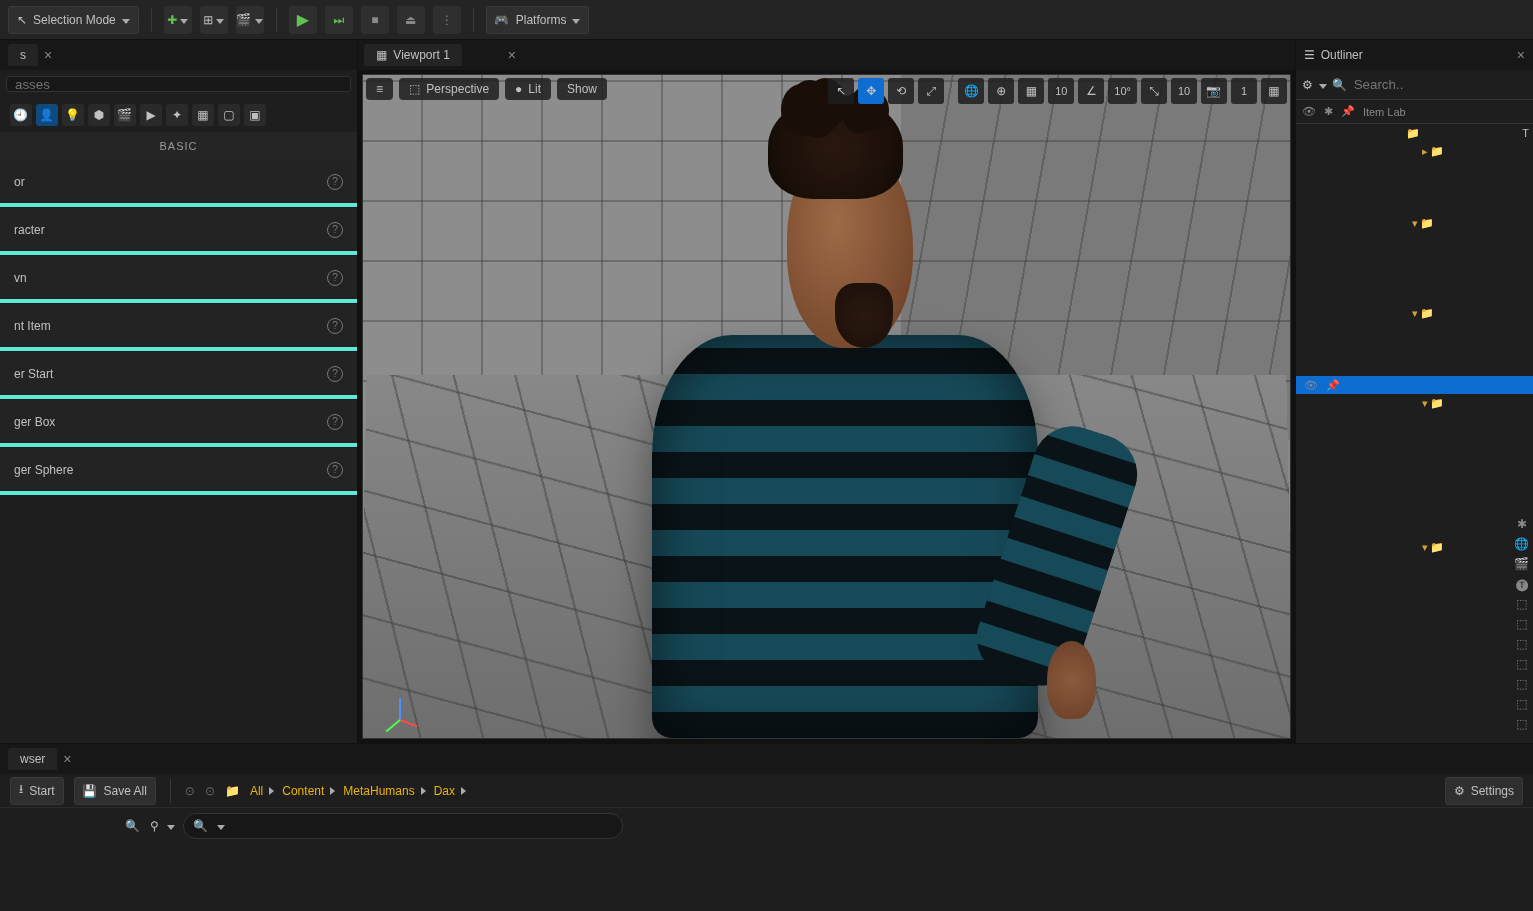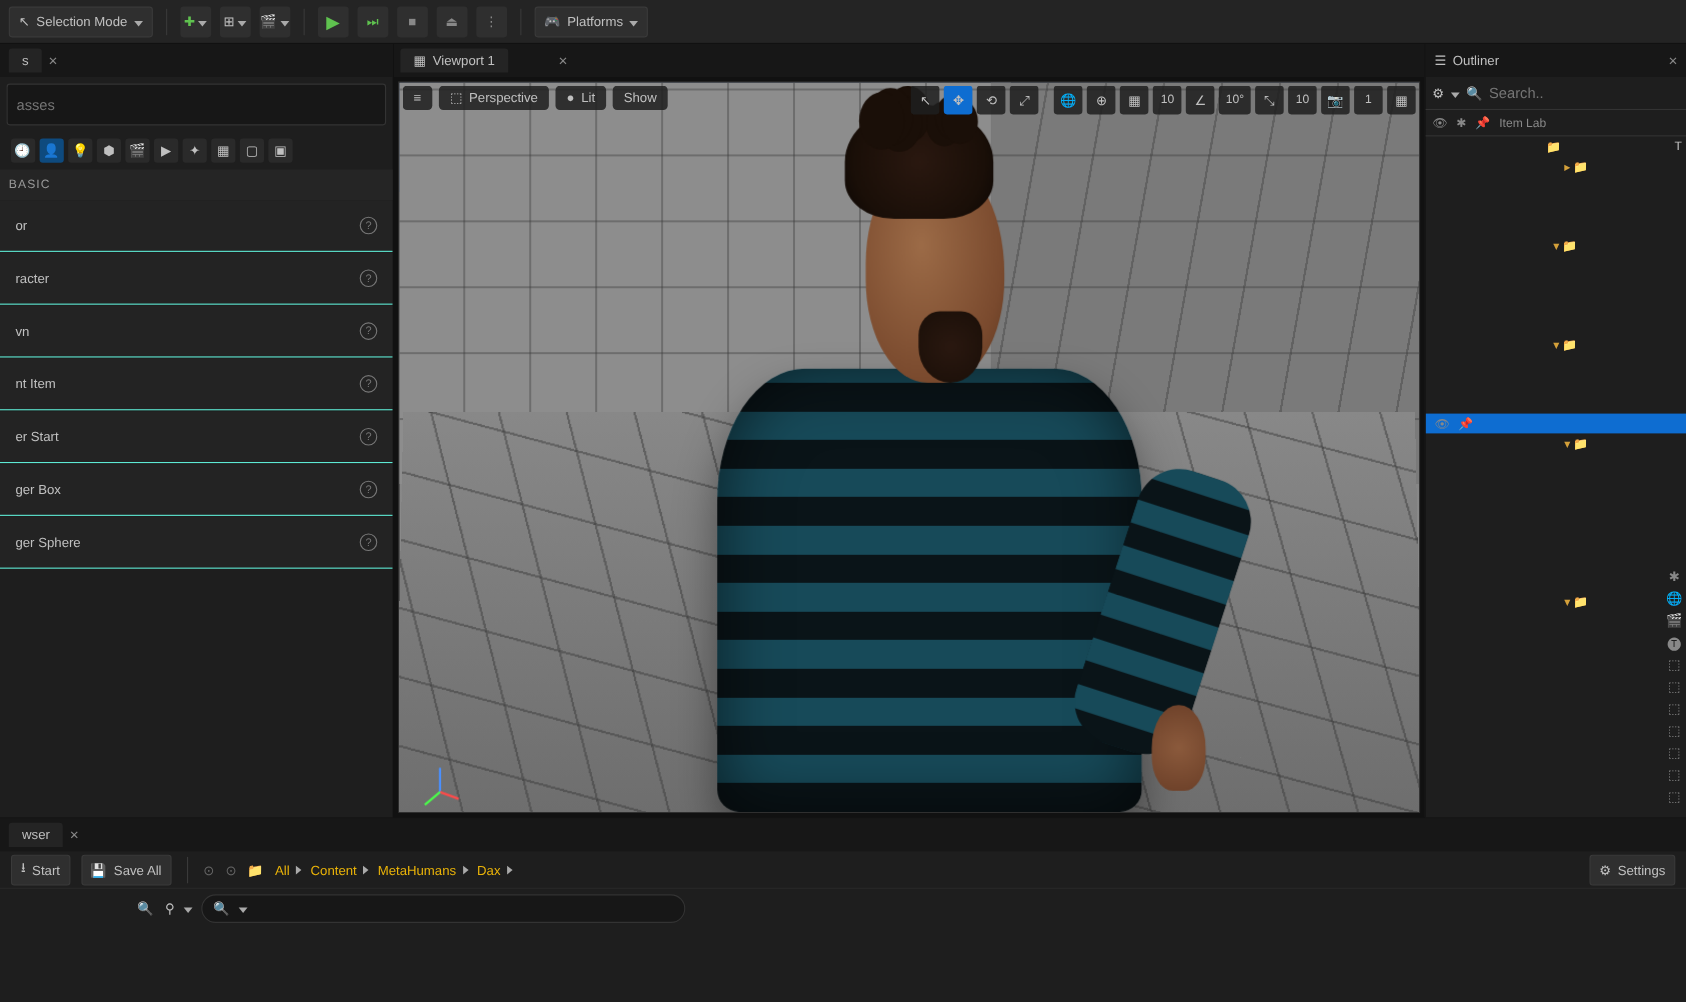--- a/index.html
+++ b/index.html
@@ -11,27 +11,27 @@
 .chevron-down::after { content:""; border-left:4px solid transparent; border-right:4px solid transparent; border-top:5px solid #aaa; display:inline-block; }
 .chevron-right::after { content:""; border-top:4px solid transparent; border-bottom:4px solid transparent; border-left:5px solid #aaa; display:inline-block; }
 .play { color:#5fc24f; font-size:16px; }
 
 .main { display:flex; height:703px; }
 .left-panel { width:358px; background:#1e1e1e; border-right:1px solid #111; display:flex; flex-direction:column; }
 .tab-strip { height:30px; background:#171717; display:flex; align-items:center; padding:0 8px; }
 .tab { padding:4px 12px; background:#242424; border-radius:3px 3px 0 0; display:flex; align-items:center; gap:6px; margin-right:6px; }
 .close-x { color:#888; cursor:pointer; font-size:14px; }
 .search-area { padding:6px; }
-.search-input { width:100%; height:38px; background:#171717; border:1px solid #333; border-radius:3px; color:#aaa; padding:0 8px; }
+.search-input { width:100%; height:16px; background:#171717; border:1px solid #333; border-radius:3px; color:#aaa; padding:0 8px; }
 .filter-icons { display:flex; gap:4px; padding:6px 10px; }
 .filter-ic { width:22px; height:22px; background:#2a2a2a; border-radius:3px; display:flex; align-items:center; justify-content:center; cursor:pointer; font-size:12px; }
 .filter-ic.active { background:#0e4a7e; }
-.basic-header { padding:8px; color:#999; font-size:11px; letter-spacing:1px; background:#252525; }
+.basic-header { text-align:center; padding:8px; color:#999; font-size:11px; letter-spacing:1px; background:#252525; }
 .basic-list { flex:1; overflow:auto; }
-.basic-item { height:47px; display:flex; align-items:center; justify-content:space-between; padding:0 14px; border-bottom:1px solid #5eead4; cursor:pointer; background:#232323; margin-bottom:1px; }
+.basic-item { height:47px; display:flex; align-items:center; justify-content:space-between; padding:0 14px; border-bottom:4px solid #5eead4; cursor:pointer; background:#232323; margin-bottom:1px; }
 .info-circle { width:16px; height:16px; border:1px solid #777; border-radius:50%; display:flex; align-items:center; justify-content:center; font-size:10px; color:#777; }
 
 .center-panel { flex:1; display:flex; flex-direction:column; background:#111; position:relative; }
 .viewport-tabs { height:30px; background:#171717; display:flex; align-items:center; padding-left:6px; }
 .viewport-toolbar { position:absolute; top:38px; left:8px; display:flex; gap:6px; z-index:10; }
 .vp-pill { background:rgba(30,30,30,0.85); border-radius:4px; padding:4px 10px; display:flex; align-items:center; gap:6px; cursor:pointer; }
 .viewport-toolbar-right { position:absolute; top:38px; right:8px; display:flex; gap:4px; z-index:10; }
 .vp-btn { width:26px; height:26px; background:rgba(30,30,30,0.85); border-radius:3px; display:flex; align-items:center; justify-content:center; cursor:pointer; font-size:12px; }
 .vp-btn.active { background:#0e6dd1; }
 .vp-val { min-width:26px; height:26px; background:rgba(30,30,30,0.85); border-radius:3px; display:flex; align-items:center; justify-content:center; padding:0 6px; font-size:11px; }

